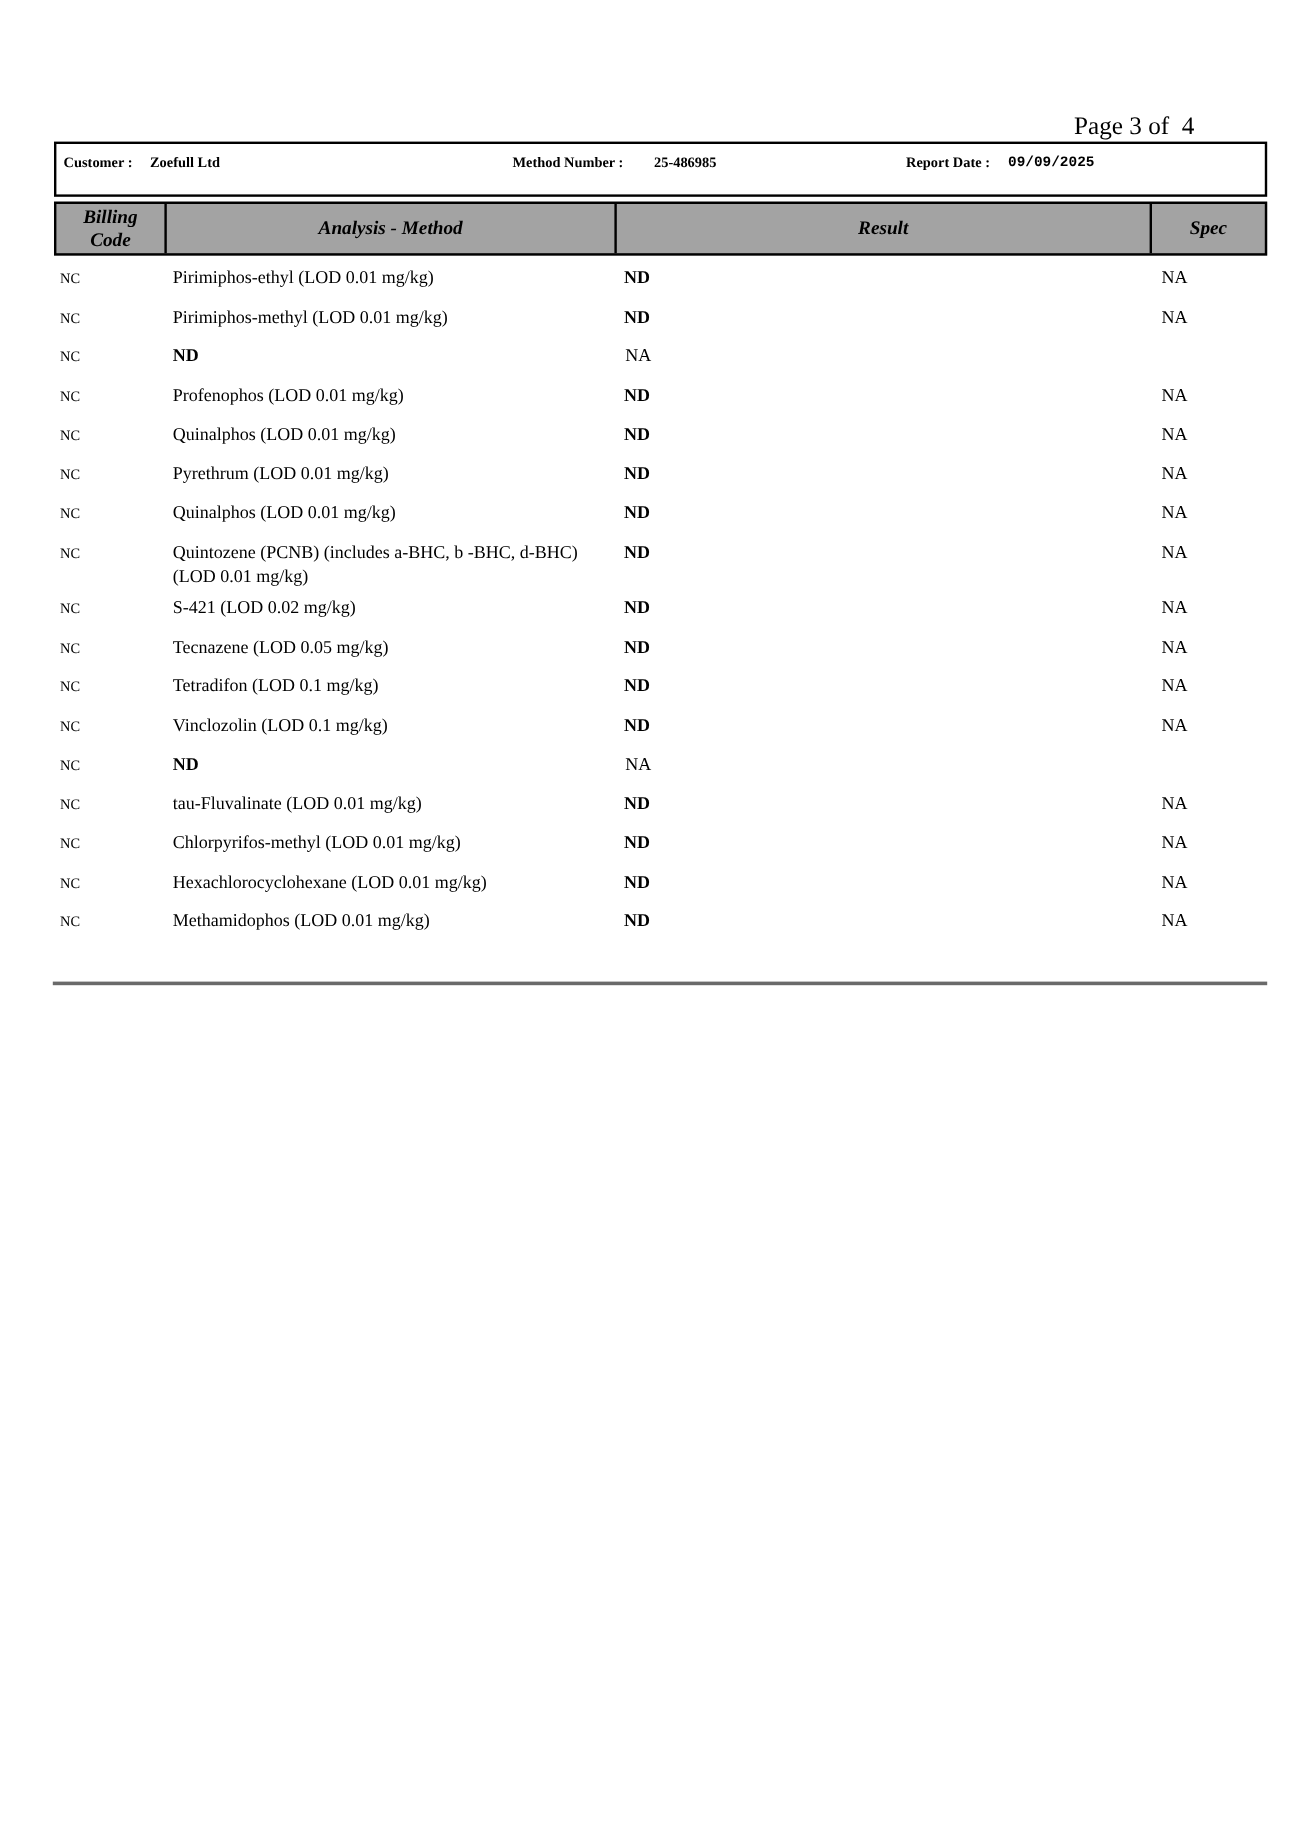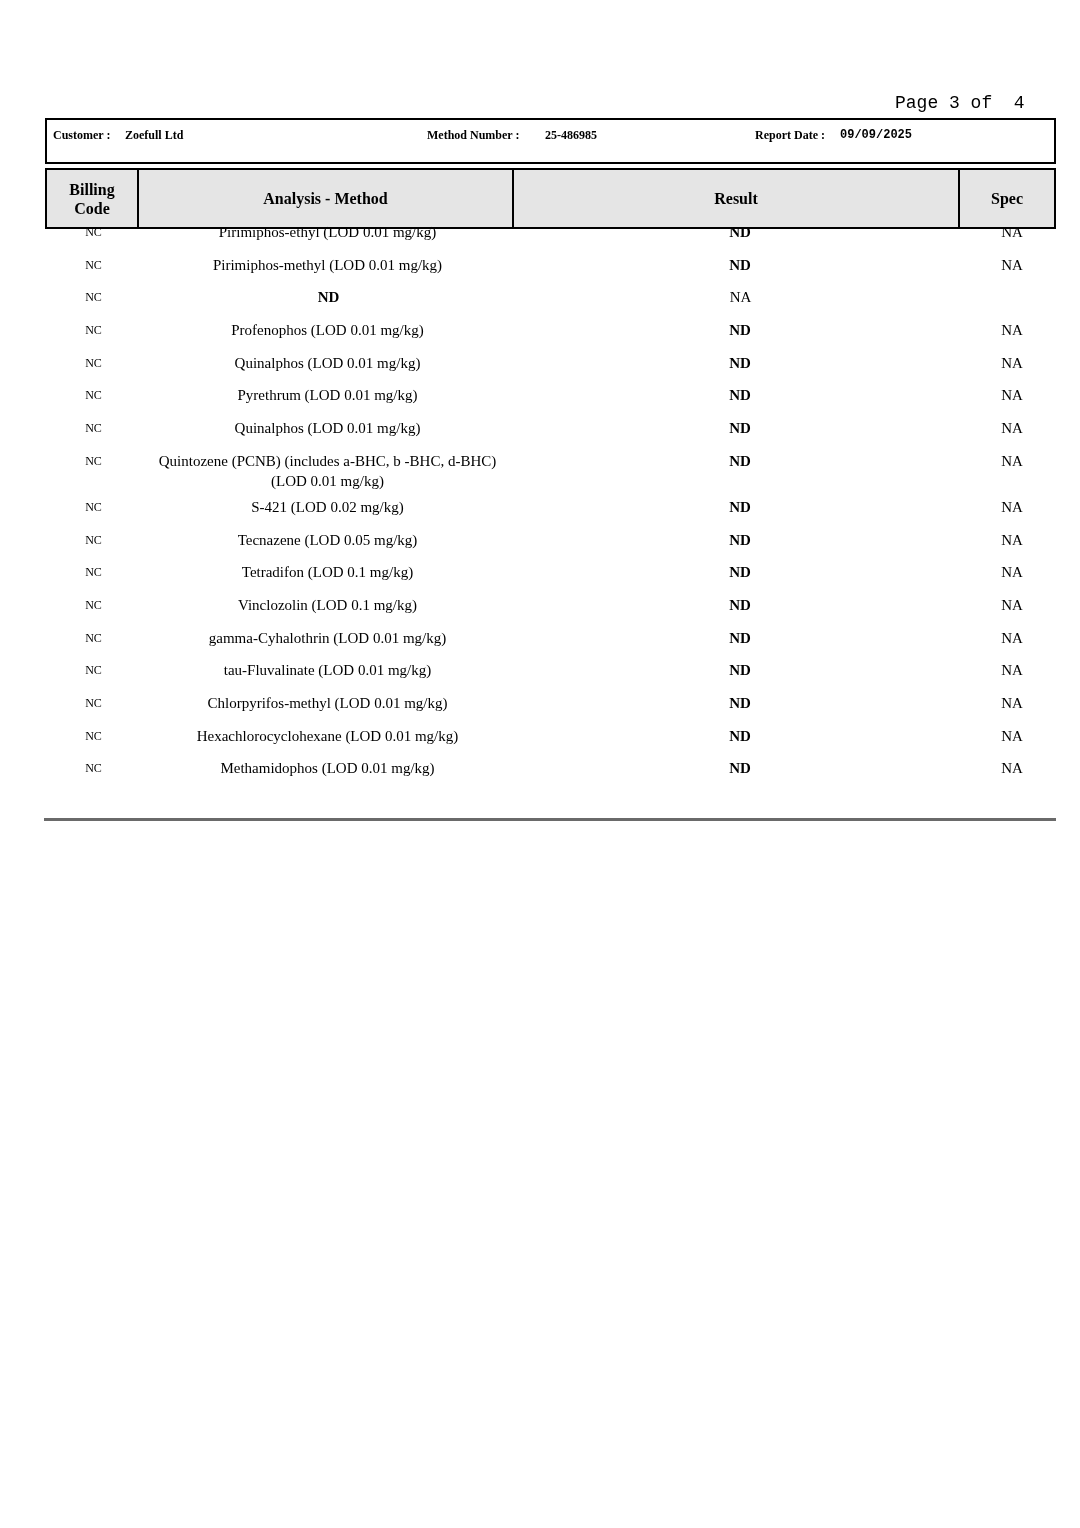--- a/index.html
+++ b/index.html
@@ -10,23 +10,22 @@
     height: 1528px;
     background: #ffffff;
     font-family: "Liberation Serif", "DejaVu Serif", serif;
     color: #000000;
     overflow: hidden;
   }
   .page-label {
     position: absolute;
     left: 895px;
     top: 93px;
-    font-size: 18px;
+    font-size: 21px;
     white-space: pre;
-    font-family: Liberation Mono, monospace;
   }
   .info-box {
     position: absolute;
     left: 45px;
     top: 118px;
     width: 1011px;
     height: 46px;
     border: 2px solid #000000;
     background: #ffffff;
   }
@@ -41,44 +40,44 @@
   .pos-cust-val  { left: 78px;  }
   .pos-rnum-lbl  { left: 380px; }
   .pos-rnum-val  { left: 498px; }
   .pos-rdate-lbl { left: 708px; }
   .pos-rdate-val { left: 793px; font-family: Liberation Mono, monospace; }
   .thead {
     position: absolute;
     left: 45px;
     top: 168px;
     width: 1011px;
-    height: 61px;
+    height: 45px;
     border: 2px solid #000000;
-    background: #e5e5e5;
+    background: #a3a3a3;
     display: grid;
     grid-template-columns: 92px 375px 446px 94px;
+    font-style: italic;
   }
   .th {
     display: flex;
     align-items: center;
     justify-content: center;
     text-align: center;
     font-size: 16px;
     font-weight: bold;
     line-height: 19px;
     border-right: 2px solid #000000;
     padding: 0 4px;
   }
   .th:last-child { border-right: none; }
   .tbody {
     position: absolute;
     left: 45px;
     top: 216px;
     width: 1011px;
-    text-align: center;
   }
   .row {
     display: grid;
     grid-template-columns: 92px 376px 447px 96px;
     min-height: 32.7px;
     align-items: start;
   }
   .cell {
     padding-top: 6px;
     font-size: 15px;
@@ -200,21 +199,20 @@
 
       <div class="row">
         <div class="cell c-code">NC</div>
         <div class="cell c-analysis">Vinclozolin (LOD 0.1 mg/kg)</div>
         <div class="cell c-result">ND</div>
         <div class="cell c-spec">NA</div>
       </div>
 
       <div class="row">
         <div class="cell c-code">NC</div>
-        <div class="cell c-analysis">gamma-Cyhalothrin (LOD 0.01 mg/kg)</div>
         <div class="cell c-result">ND</div>
         <div class="cell c-spec">NA</div>
       </div>
 
       <div class="row">
         <div class="cell c-code">NC</div>
         <div class="cell c-analysis">tau-Fluvalinate (LOD 0.01 mg/kg)</div>
         <div class="cell c-result">ND</div>
         <div class="cell c-spec">NA</div>
       </div>

